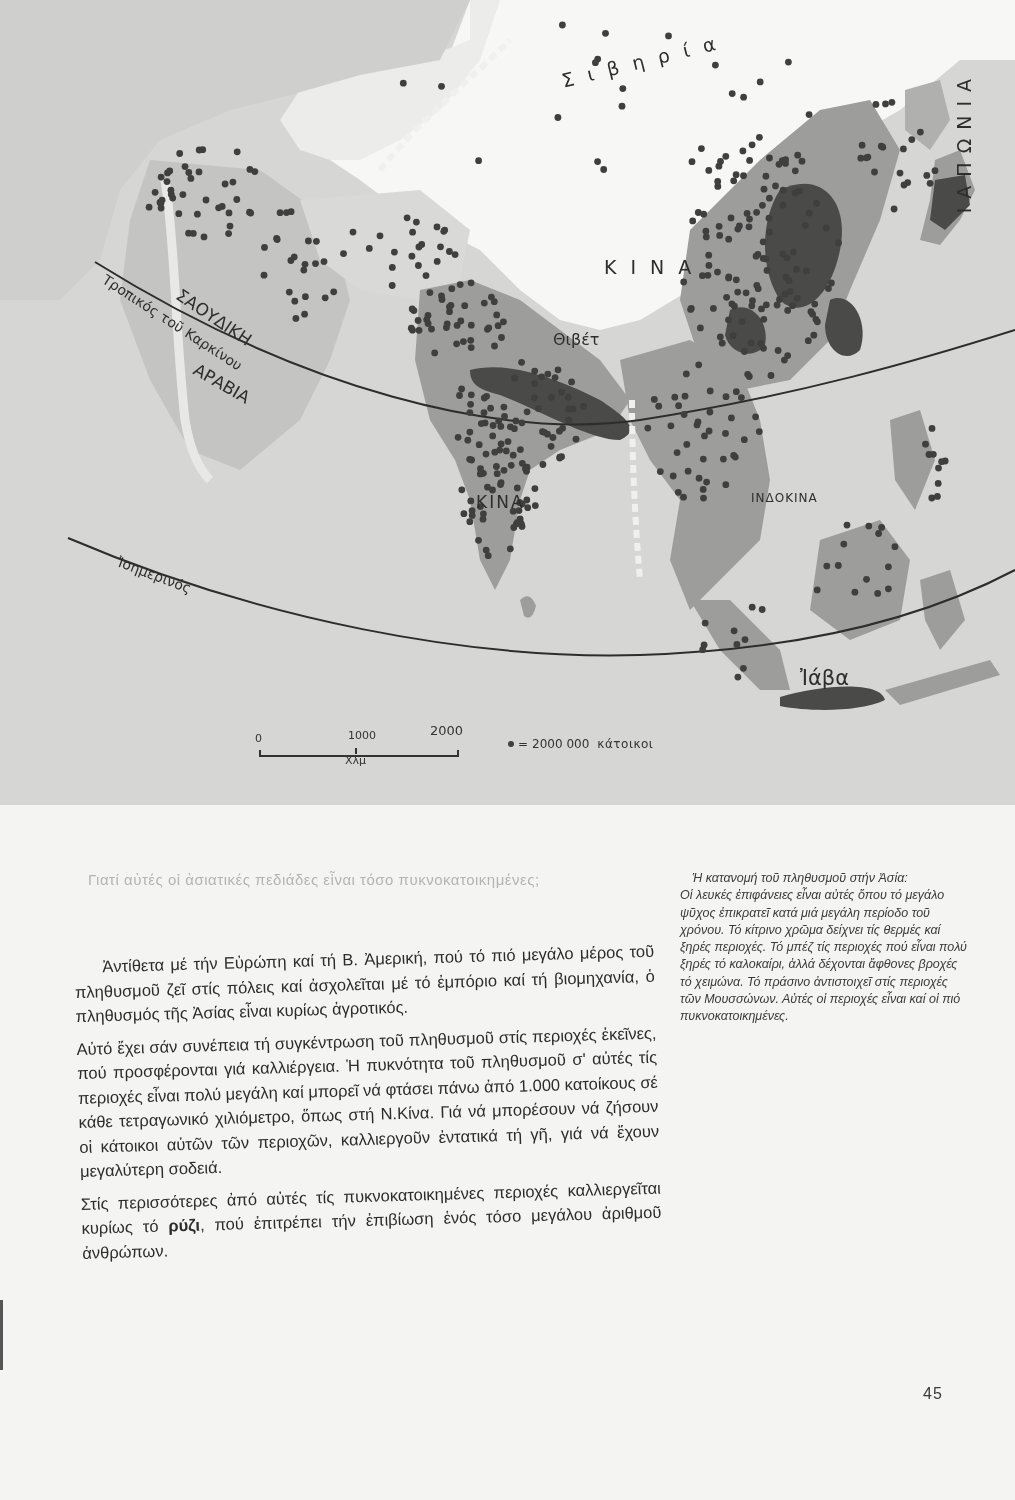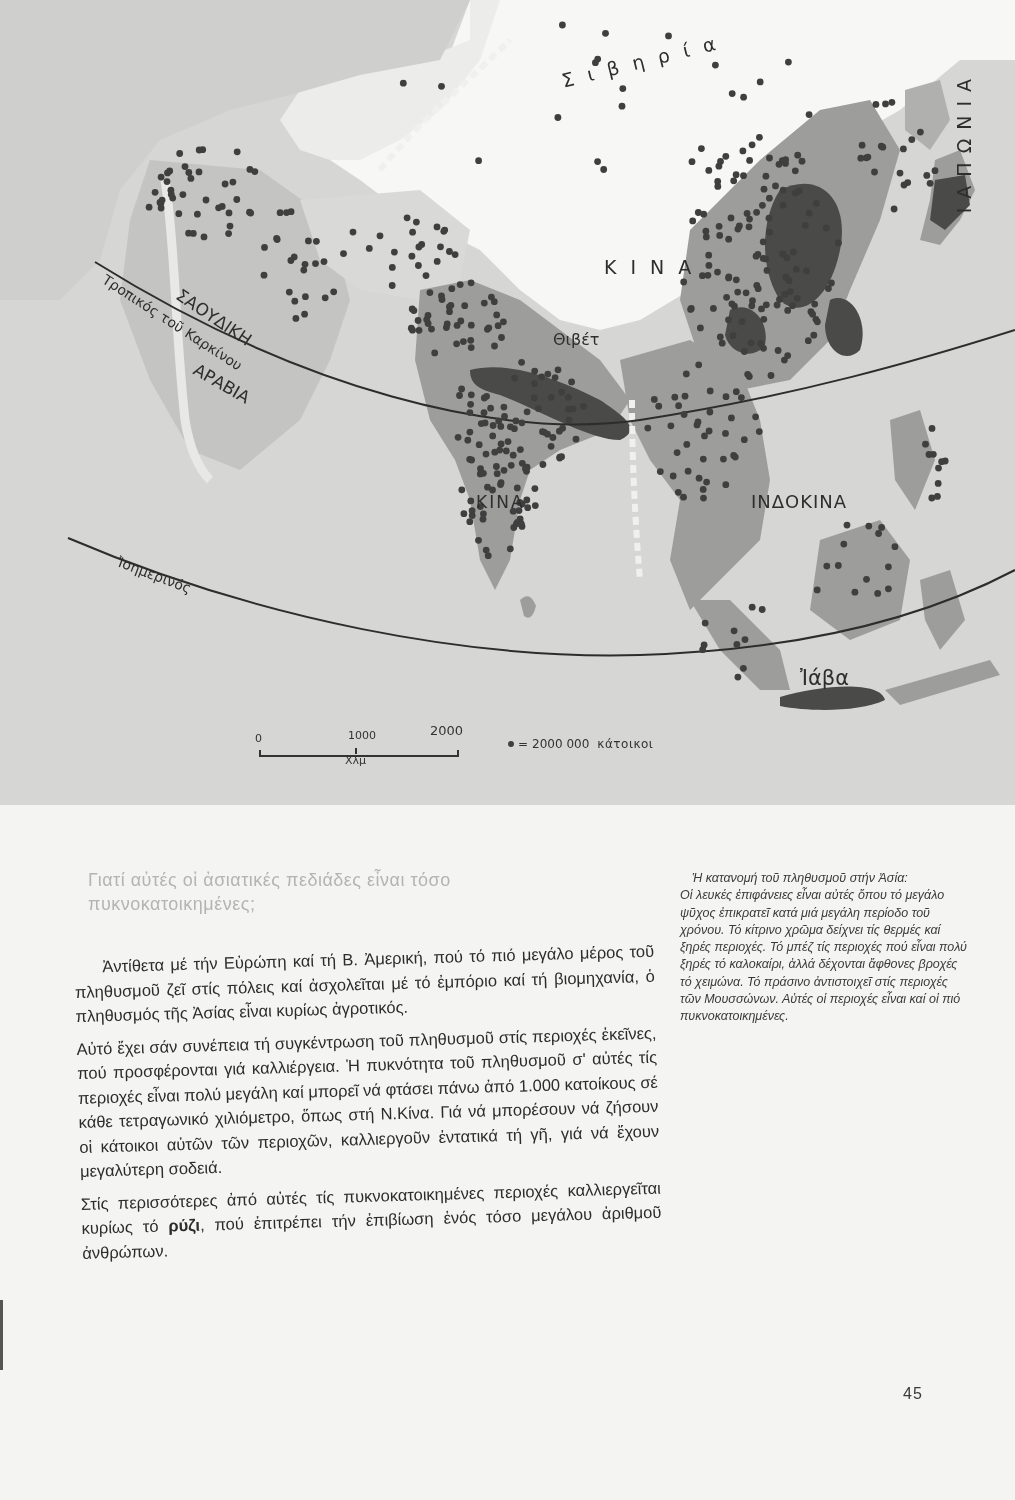--- a/index.html
+++ b/index.html
@@ -22,57 +22,57 @@
   .label-europe { left: 180px; top: 8px; font-size: 22px; letter-spacing: 22px; }
   .label-siberia { left: 562px; top: 70px; font-size: 19px; letter-spacing: 14px; transform: rotate(-14deg); }
   .label-japan { left: 975px; top: 70px; font-size: 19px; letter-spacing: 9px; writing-mode: vertical-rl; transform: rotate(180deg); }
   .label-china { left: 604px; top: 256px; font-size: 19px; letter-spacing: 14px; }
   .label-tibet { left: 553px; top: 330px; font-size: 16px; text-align: right; }
   .label-saudi { left: 178px; top: 283px; font-size: 17px; transform: rotate(34deg); }
   .label-arabia { left: 195px; top: 358px; font-size: 17px; transform: rotate(30deg); }
   .label-tropic { left: 104px; top: 270px; font-size: 14px; transform: rotate(33deg); }
   .label-equator { left: 118px; top: 553px; font-size: 14px; transform: rotate(21deg); }
   .label-india { left: 476px; top: 492px; font-size: 17px; letter-spacing: 2px; }
-  .label-indochina { left: 751px; top: 491px; font-size: 18px; letter-spacing: 1px; }
+  .label-indochina { left: 751px; top: 491px; font-size: 12px; letter-spacing: 1px; }
   .label-java { left: 800px; top: 666px; font-size: 21px; }
 
   #scale-bar { position: absolute; left: 255px; top: 732px; width: 200px; height: 40px; }
   .scale-tick-label { position: absolute; font-family: "DejaVu Sans", sans-serif; font-size: 11px; color: #333; }
   .scale-zero { left: 0; top: 0; }
   .scale-mid { left: 93px; top: -3px; }
   .scale-max { left: 175px; top: -9px; font-size: 13px; }
   .scale-unit { left: 90px; top: 22px; font-size: 11px; }
   .scale-line { position: absolute; left: 4px; top: 18px; width: 196px; height: 5px; border-left: 2px solid #333; border-right: 2px solid #333; border-bottom: 2px solid #333; }
   .scale-midtick { position: absolute; left: 100px; top: 16px; width: 2px; height: 6px; background: #333; }
 
   #legend { position: absolute; left: 508px; top: 737px; font-family: "DejaVu Sans", sans-serif; font-size: 12px; color: #333; display: flex; align-items: center; gap: 4px; }
   .legend-dot { width: 6px; height: 6px; border-radius: 50%; background: #3f3f3f; display: inline-block; }
   .legend-unit { font-size: 12px; letter-spacing: 0.5px; margin-left: 4px; }
 
   #section-heading {
     position: absolute; left: 88px; top: 868px; width: 520px;
-    font-size: 18px; line-height: 24px; color: #b4b4b4; letter-spacing: 0.5px;
+    font-size: 15px; line-height: 24px; color: #b4b4b4; letter-spacing: 0.5px;
   }
   #body-text {
     position: absolute; left: 74px; top: 955px; width: 580px;
     font-size: 16.5px; line-height: 24.5px; color: #2c2c2c; text-align: justify;
     transform: rotate(-1.6deg); transform-origin: left top;
   }
   #body-text p { margin: 0 0 8px 0; }
   #body-text p.indent { text-indent: 28px; }
   #body-text .kw { font-weight: bold; }
 
   #caption {
     position: absolute; left: 680px; top: 870px; width: 290px;
     font-size: 12.5px; line-height: 17.3px; color: #3a3a3a; font-style: italic;
   }
   #caption p { margin: 0; }
   #caption .cap-title { text-indent: 12px; }
 
-  #page-number { position: absolute; left: 903px; top: 1385px; font-size: 16px; color: #3a3a3a; letter-spacing: 1px; }
+  #page-number { position: absolute; left: 923px; top: 1385px; font-size: 16px; color: #3a3a3a; letter-spacing: 1px; }
   #binding-mark { position: absolute; left: 0; top: 1300px; width: 3px; height: 70px; background: #555; }
 </style>
 </head>
 <body>
 
 <div id="page">
 
   <div id="map-figure">
     <svg id="map-svg" viewBox="0 0 1015 805">
 

